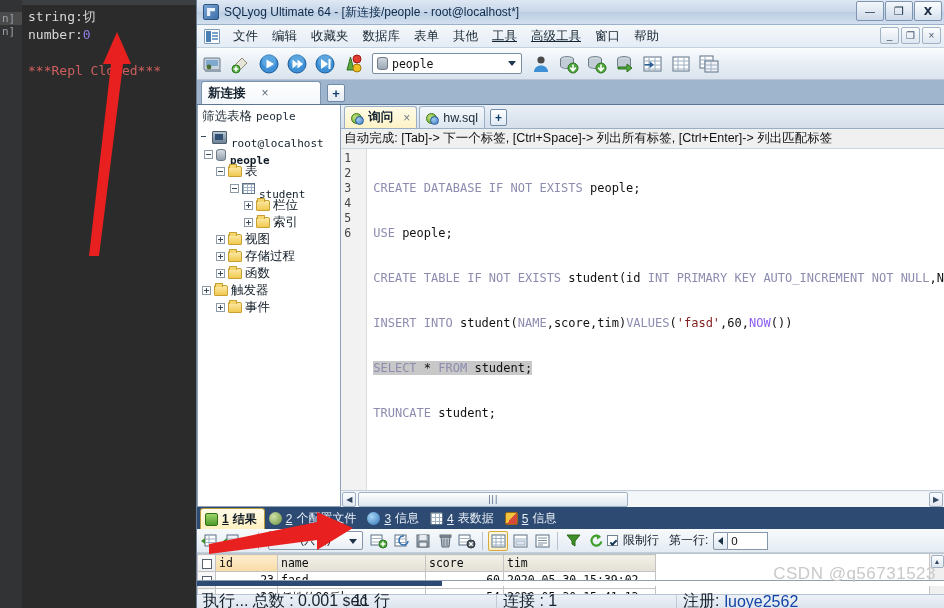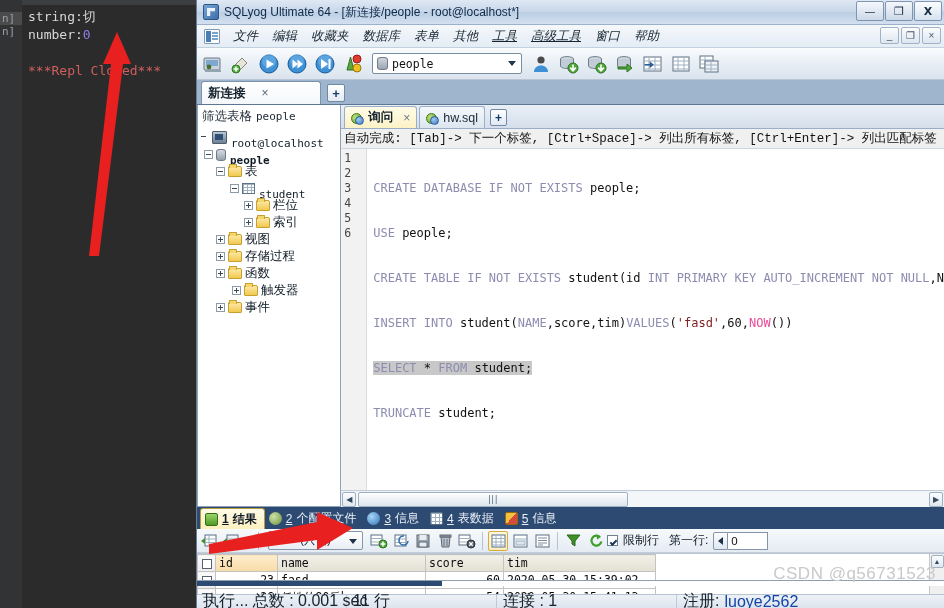--- a/index.html
+++ b/index.html
@@ -99,21 +99,21 @@
   }
   #menubar .mlogo::before{
     content:""; position:absolute; left:1px; top:1px; width:5px; height:11px;
     background:#4a7fb5;
   }
   #menubar .mlogo::after{
     content:""; position:absolute; left:7px; top:2px; width:6px; height:2px;
     background:#7aa3cc; box-shadow: 0 3px 0 #7aa3cc, 0 6px 0 #7aa3cc;
   }
   #menubar .mi {
-    font-size: 12.5px; color: #16242f; padding: 2px 7px; white-space: nowrap; font-style: italic;
+    font-size: 12.5px; color: #16242f; padding: 2px 7px; white-space: nowrap;
   }
   #menubar .mi.ul { text-decoration: underline; }
   #menu-winbtns { position: absolute; right: 3px; top: 2px; display: flex; }
   #menu-winbtns .mwb {
     width: 19px; height: 17px; margin-left: 2px;
     background: linear-gradient(to bottom,#fbfcfe,#dde6f0);
     border: 1px solid #9fb2c6; border-radius: 2px;
     font-size: 10px; color: #47576a;
     display: flex; align-items: center; justify-content: center;
   }
@@ -273,41 +273,41 @@
     width: 17px; height: 17px; margin-left: 3px; margin-bottom: 2px;
     background: linear-gradient(to bottom,#ffffff,#e0e9f3);
     border: 1px solid #6f8aa6; border-radius: 2px;
     display: flex; align-items: center; justify-content: center;
     font-size: 12px; font-weight: bold; color: #11406e; line-height: 1;
   }
 
   #autohint {
     background: #f0f0f0; border-bottom: 1px solid #cdd6df;
     font-size: 12.5px; color: #111; padding: 1px 3px; white-space: nowrap;
-    font-family: Liberation Mono, monospace;
+    font-family: Liberation Sans, sans-serif;
   }
   #editor {
     flex: 1; background: #fff; position: relative; overflow: hidden;
     display: flex;
   }
   #gutter {
     width: 26px; background: #f2f2f2; border-right: 1px solid #dcdcdc;
     font-family: "DejaVu Sans Mono", monospace; font-size: 11.5px;
     color: #444; padding-top: 2px; flex: none;
   }
   #gutter div { height: 15px; line-height: 15px; padding-left: 3px; }
   #code {
     flex: 1; padding: 2px 0 0 6px;
     font-family: "DejaVu Sans Mono", monospace; font-size: 12px;
     line-height: 15px; white-space: pre; color: #111; overflow: hidden;
   }
   #code .ln { height: 15px; }
   .kw { color: #8c8cb0; }
   .str { color: #7f1d1d; }
-  .fn { color: #ec4899; text-align: right; }
+  .fn { color: #8b5cf6; text-align: right; }
   .sel { background: #c8c8c8; }
 
   #hscroll {
     height: 17px; background: #eef2f6; border-top: 1px solid #c2cdd9;
     display: flex; align-items: center; padding: 0 1px;
   }
   #hscroll .hsb {
     width: 14px; height: 15px; background: linear-gradient(to bottom,#fbfdff,#dfe7f0);
     border: 1px solid #9fb0c2; border-radius: 2px; flex: none;
     display: flex; align-items: center; justify-content: center; font-size: 8px; color: #33485e;
@@ -659,21 +659,21 @@
             <div class="folder"></div>
             <span class="tlabel">存储过程</span>
           </div>
 
           <div class="trow" style="padding-left:18px">
             <div class="tog plus"></div>
             <div class="folder"></div>
             <span class="tlabel">函数</span>
           </div>
 
-          <div class="trow" style="padding-left:34px">
+          <div class="trow" style="padding-left:4px">
             <div class="tog plus"></div>
             <div class="folder"></div>
             <span class="tlabel">触发器</span>
           </div>
 
           <div class="trow" style="padding-left:18px">
             <div class="tog plus"></div>
             <div class="folder"></div>
             <span class="tlabel">事件</span>
           </div>

